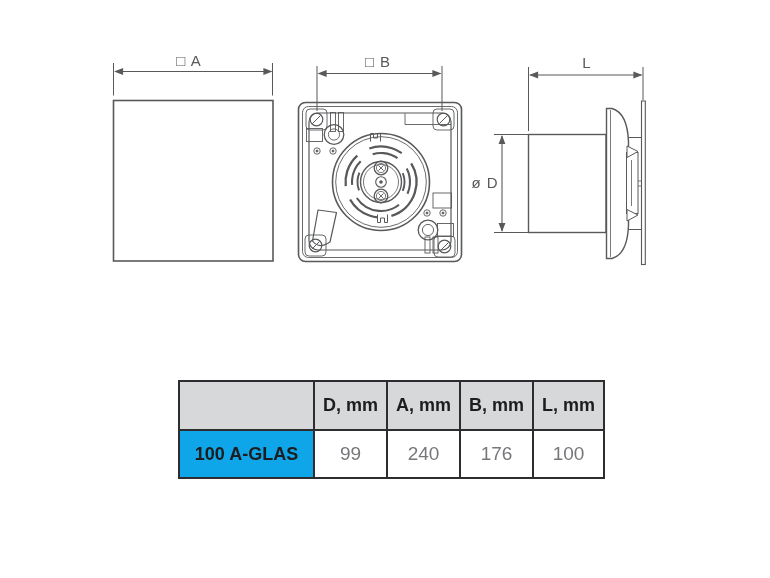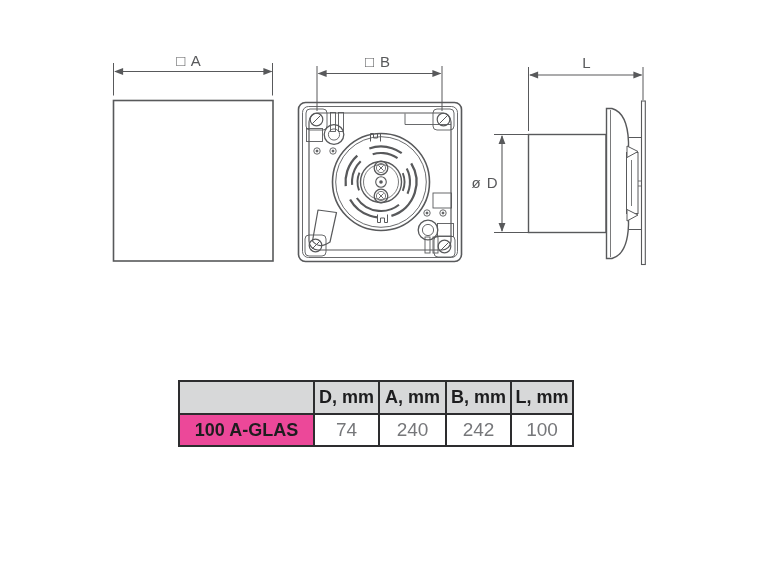--- a/index.html
+++ b/index.html
@@ -15,28 +15,28 @@
   .dimlabel{font-size:15px;letter-spacing:1px;}
   
   #spec-table{
     position:absolute;left:178px;top:380px;
     border-collapse:collapse;table-layout:fixed;
     font-family:"Liberation Sans",sans-serif;
   }
   #spec-table td,#spec-table th{
     border:2px solid #2d2d2f;
     text-align:center;vertical-align:middle;
-    padding:0;overflow:hidden;white-space:nowrap;
+    padding:8px;overflow:hidden;white-space:nowrap;
   }
   #spec-table .hdr{
     background:#d7d8d9;color:#1d1d1f;
     font-weight:bold;font-size:18px;height:31px;
   }
   #spec-table .model{
-    background:#ec4899;color:#1d1d1f;
+    background:#0ea5e9;color:#1d1d1f;
     font-weight:bold;font-size:18px;height:30px;
   }
   #spec-table .val{
     background:#fff;color:#76777a;
     font-weight:normal;font-size:19px;height:30px;
   }
 </style>
 </head>
 <body>
 
@@ -195,21 +195,21 @@
     <tbody>
       <tr>
         <th class="hdr"></th>
         <th class="hdr">D, mm</th>
         <th class="hdr">A, mm</th>
         <th class="hdr">B, mm</th>
         <th class="hdr">L, mm</th>
       </tr>
       <tr>
         <td class="model">100 A-GLAS</td>
-        <td class="val">74</td>
+        <td class="val">99</td>
         <td class="val">240</td>
-        <td class="val">242</td>
+        <td class="val">176</td>
         <td class="val">100</td>
       </tr>
     </tbody>
   </table>
 
 </div>
 
 </body></html>

